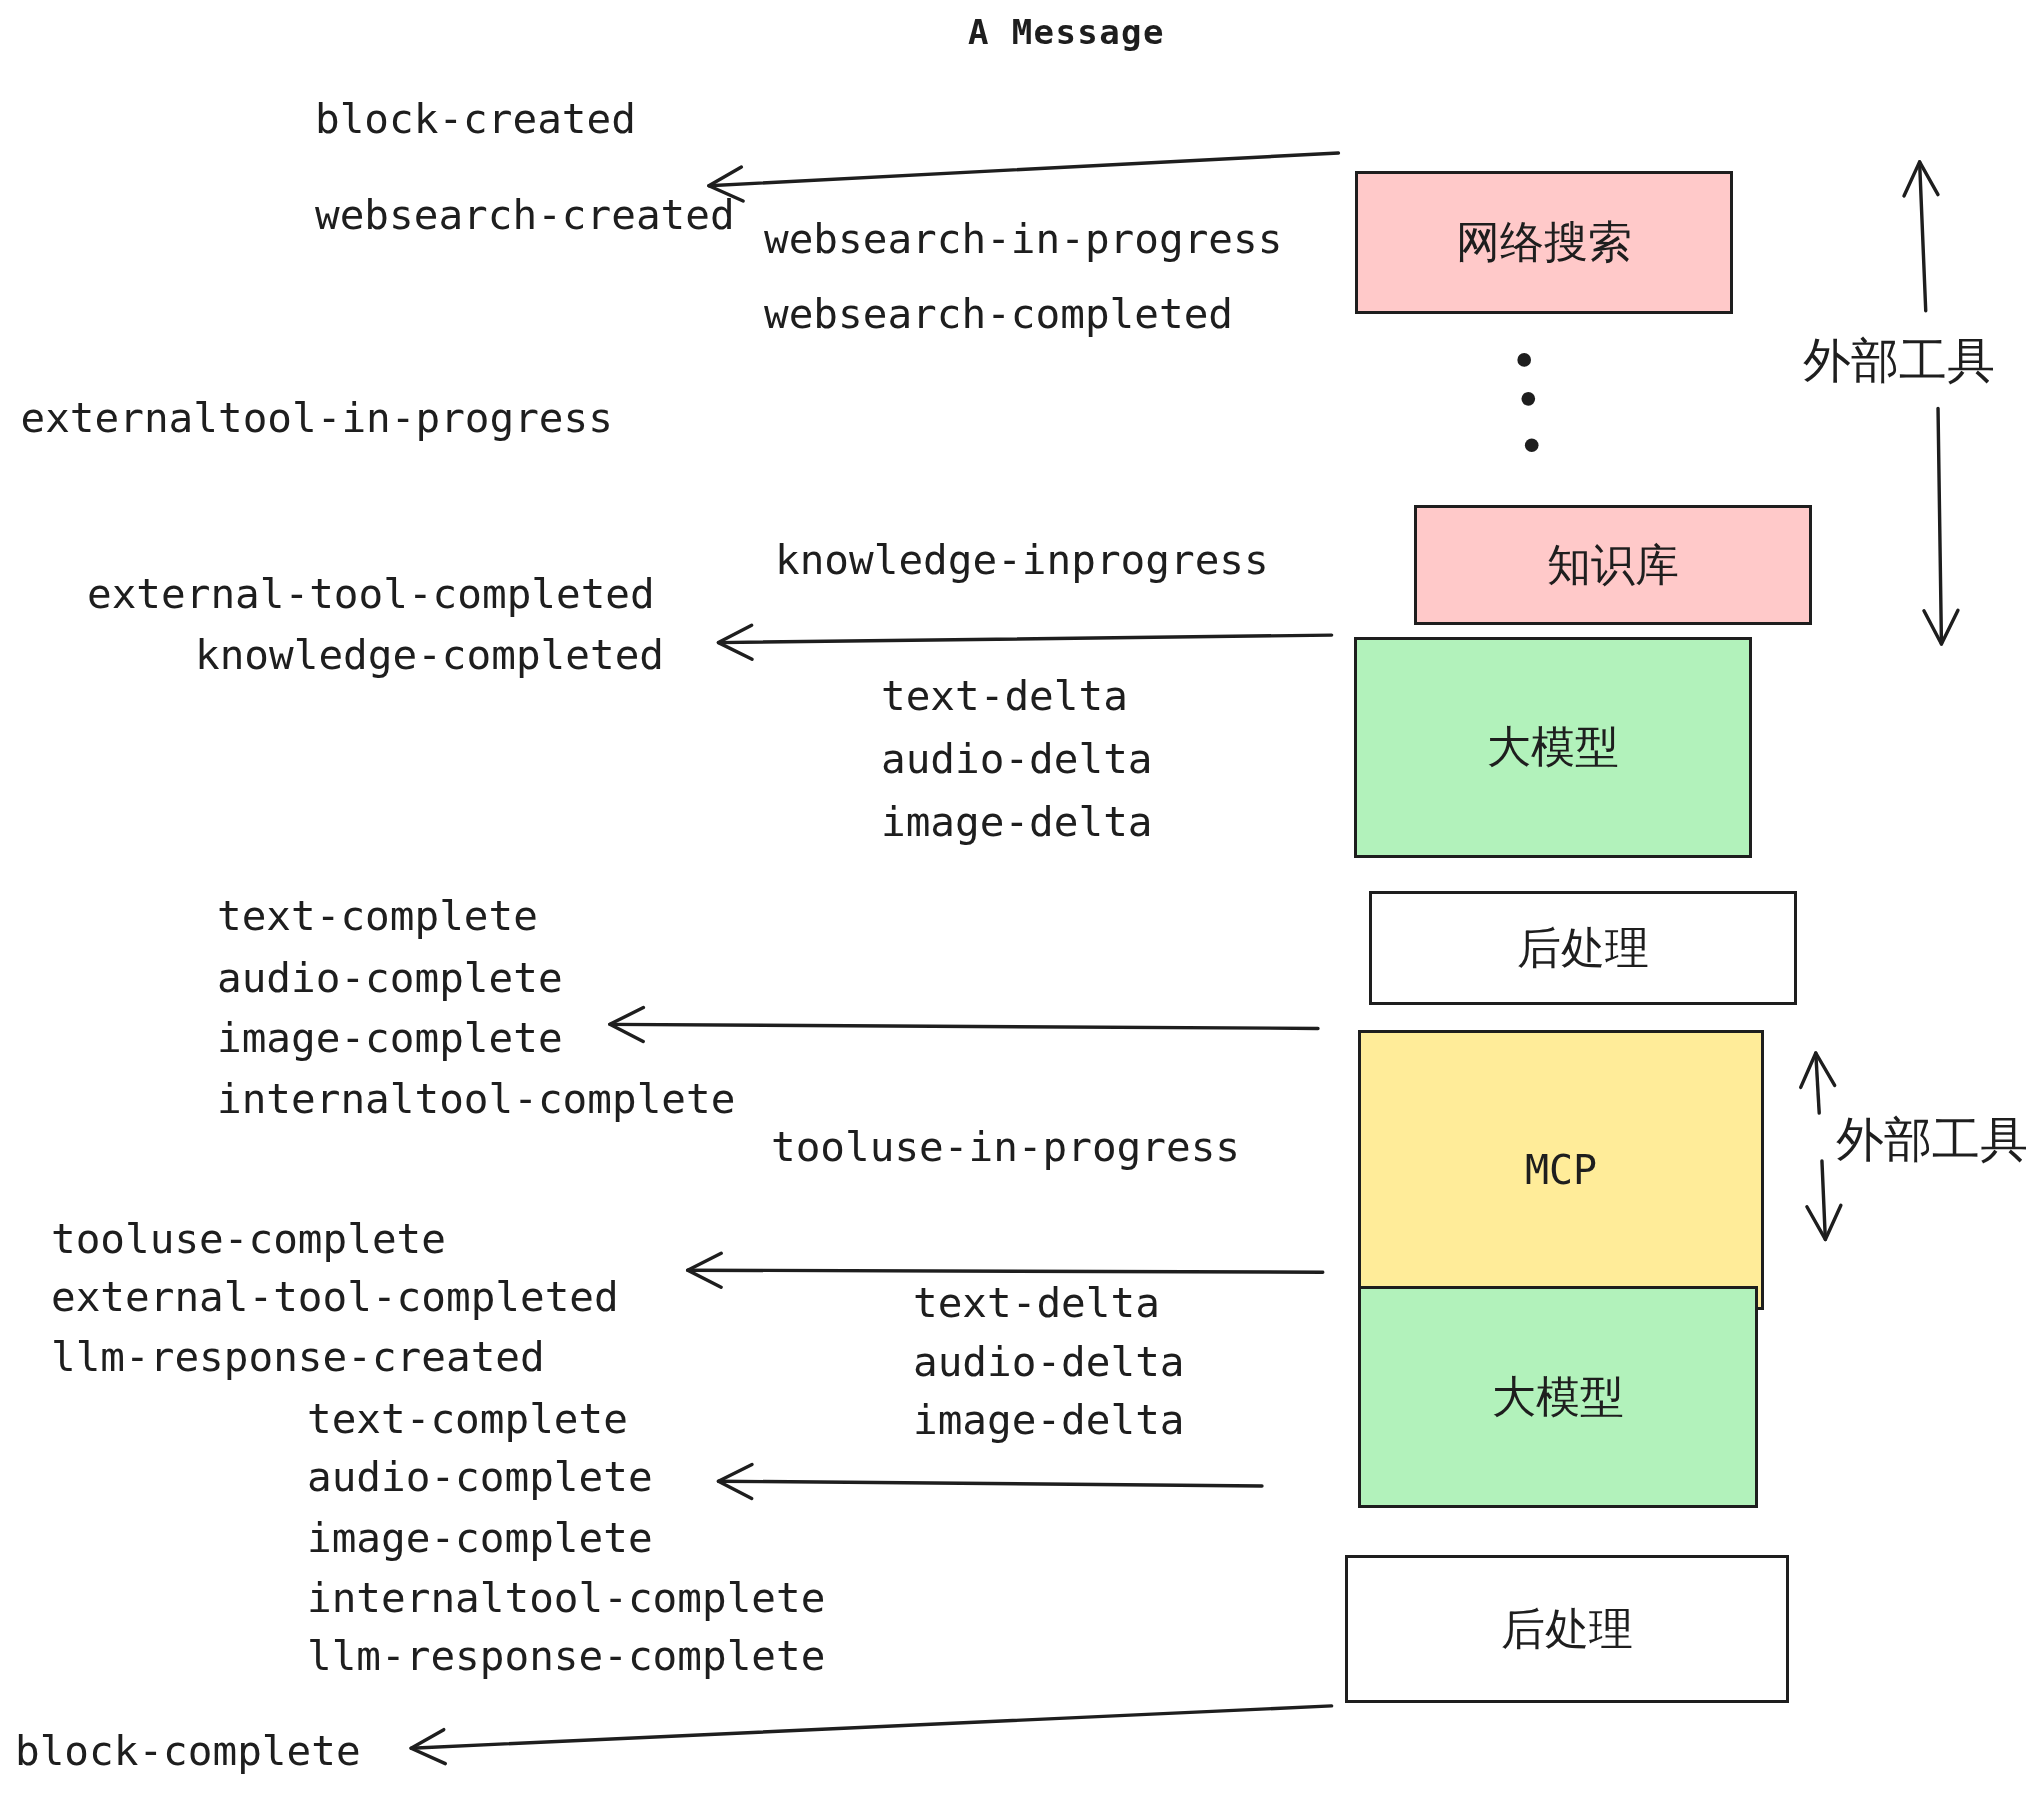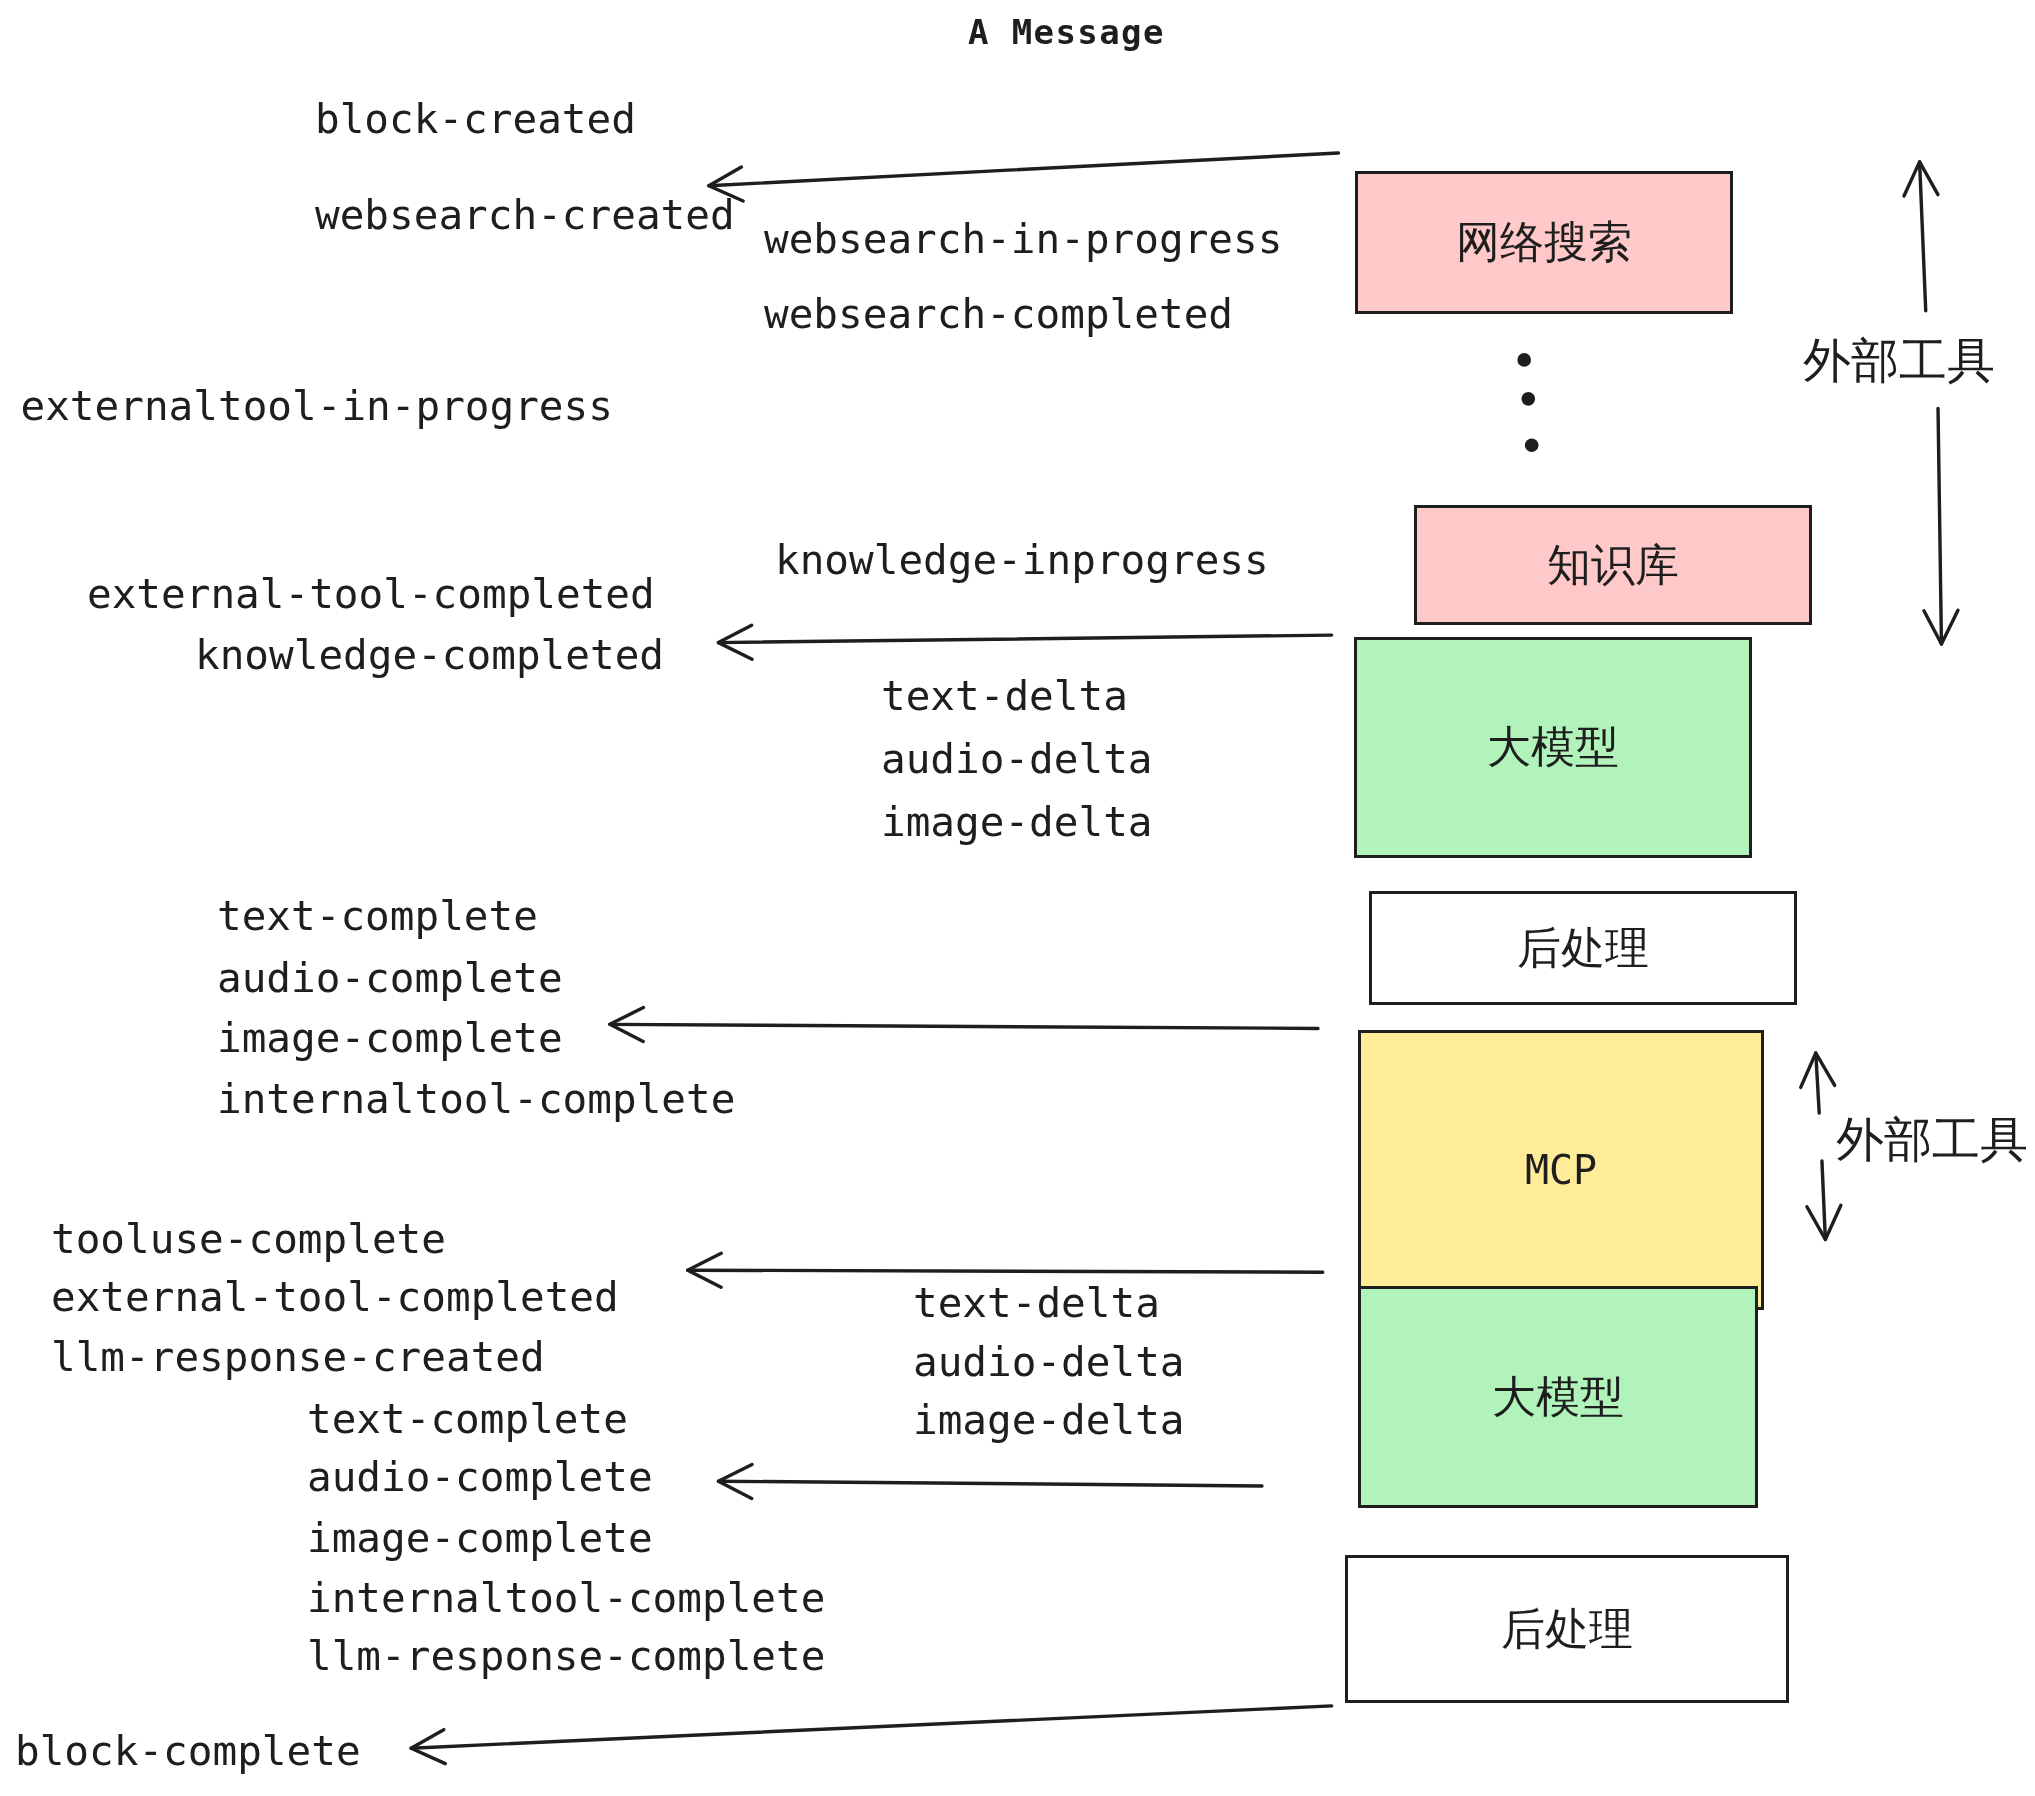--- a/index.html
+++ b/index.html
@@ -122,31 +122,32 @@
     <div class="node-box" style="left: 1358px; top: 1286px; width: 400px; height: 222px; background: rgb(178, 242, 187);">
       <span class="node-label">大模型</span>
     </div>
     <div class="node-box" style="left: 1345px; top: 1555px; width: 444px; height: 148px; background: rgb(255, 255, 255);">
       <span class="node-label">后处理</span>
     </div>
     <div class="event-label" style="left: 315px; top: 97px;">block-created</div>
     <div class="event-label" style="left: 315px; top: 193px;">websearch-created</div>
     <div class="event-label" style="left: 764px; top: 217px;">websearch-in-progress</div>
     <div class="event-label" style="left: 764px; top: 292px;">websearch-completed</div>
-    <div class="event-label" style="left: 20.5px; top: 384px;">externaltool-in-progress</div>
+    <div class="event-label" style="left: 20.5px; top: 396px;">externaltool-in-progress</div>
     <div class="event-label" style="left: 775px; top: 538px;">knowledge-inprogress</div>
     <div class="event-label" style="left: 87px; top: 572px;">external-tool-completed</div>
     <div class="event-label" style="left: 195px; top: 633px;">knowledge-completed</div>
     <div class="event-label" style="left: 881px; top: 674px;">text-delta</div>
     <div class="event-label" style="left: 881px; top: 737px;">audio-delta</div>
     <div class="event-label" style="left: 881px; top: 800px;">image-delta</div>
     <div class="event-label" style="left: 217px; top: 894px;">text-complete</div>
     <div class="event-label" style="left: 217px; top: 956px;">audio-complete</div>
     <div class="event-label" style="left: 217px; top: 1016px;">image-complete</div>
     <div class="event-label" style="left: 217px; top: 1077px;">internaltool-complete</div>
+    <div class="event-label" style="left: 771px; top: 1125px;">tooluse-in-progress</div>
     <div class="event-label" style="left: 51px; top: 1217px;">tooluse-complete</div>
     <div class="event-label" style="left: 51px; top: 1275px;">external-tool-completed</div>
     <div class="event-label" style="left: 51px; top: 1335px;">llm-response-created</div>
     <div class="event-label" style="left: 913px; top: 1281px;">text-delta</div>
     <div class="event-label" style="left: 913px; top: 1340px;">audio-delta</div>
     <div class="event-label" style="left: 913px; top: 1398px;">image-delta</div>
     <div class="event-label" style="left: 307px; top: 1397px;">text-complete</div>
     <div class="event-label" style="left: 307px; top: 1455px;">audio-complete</div>
     <div class="event-label" style="left: 307px; top: 1516px;">image-complete</div>
     <div class="event-label" style="left: 307px; top: 1576px;">internaltool-complete</div>

